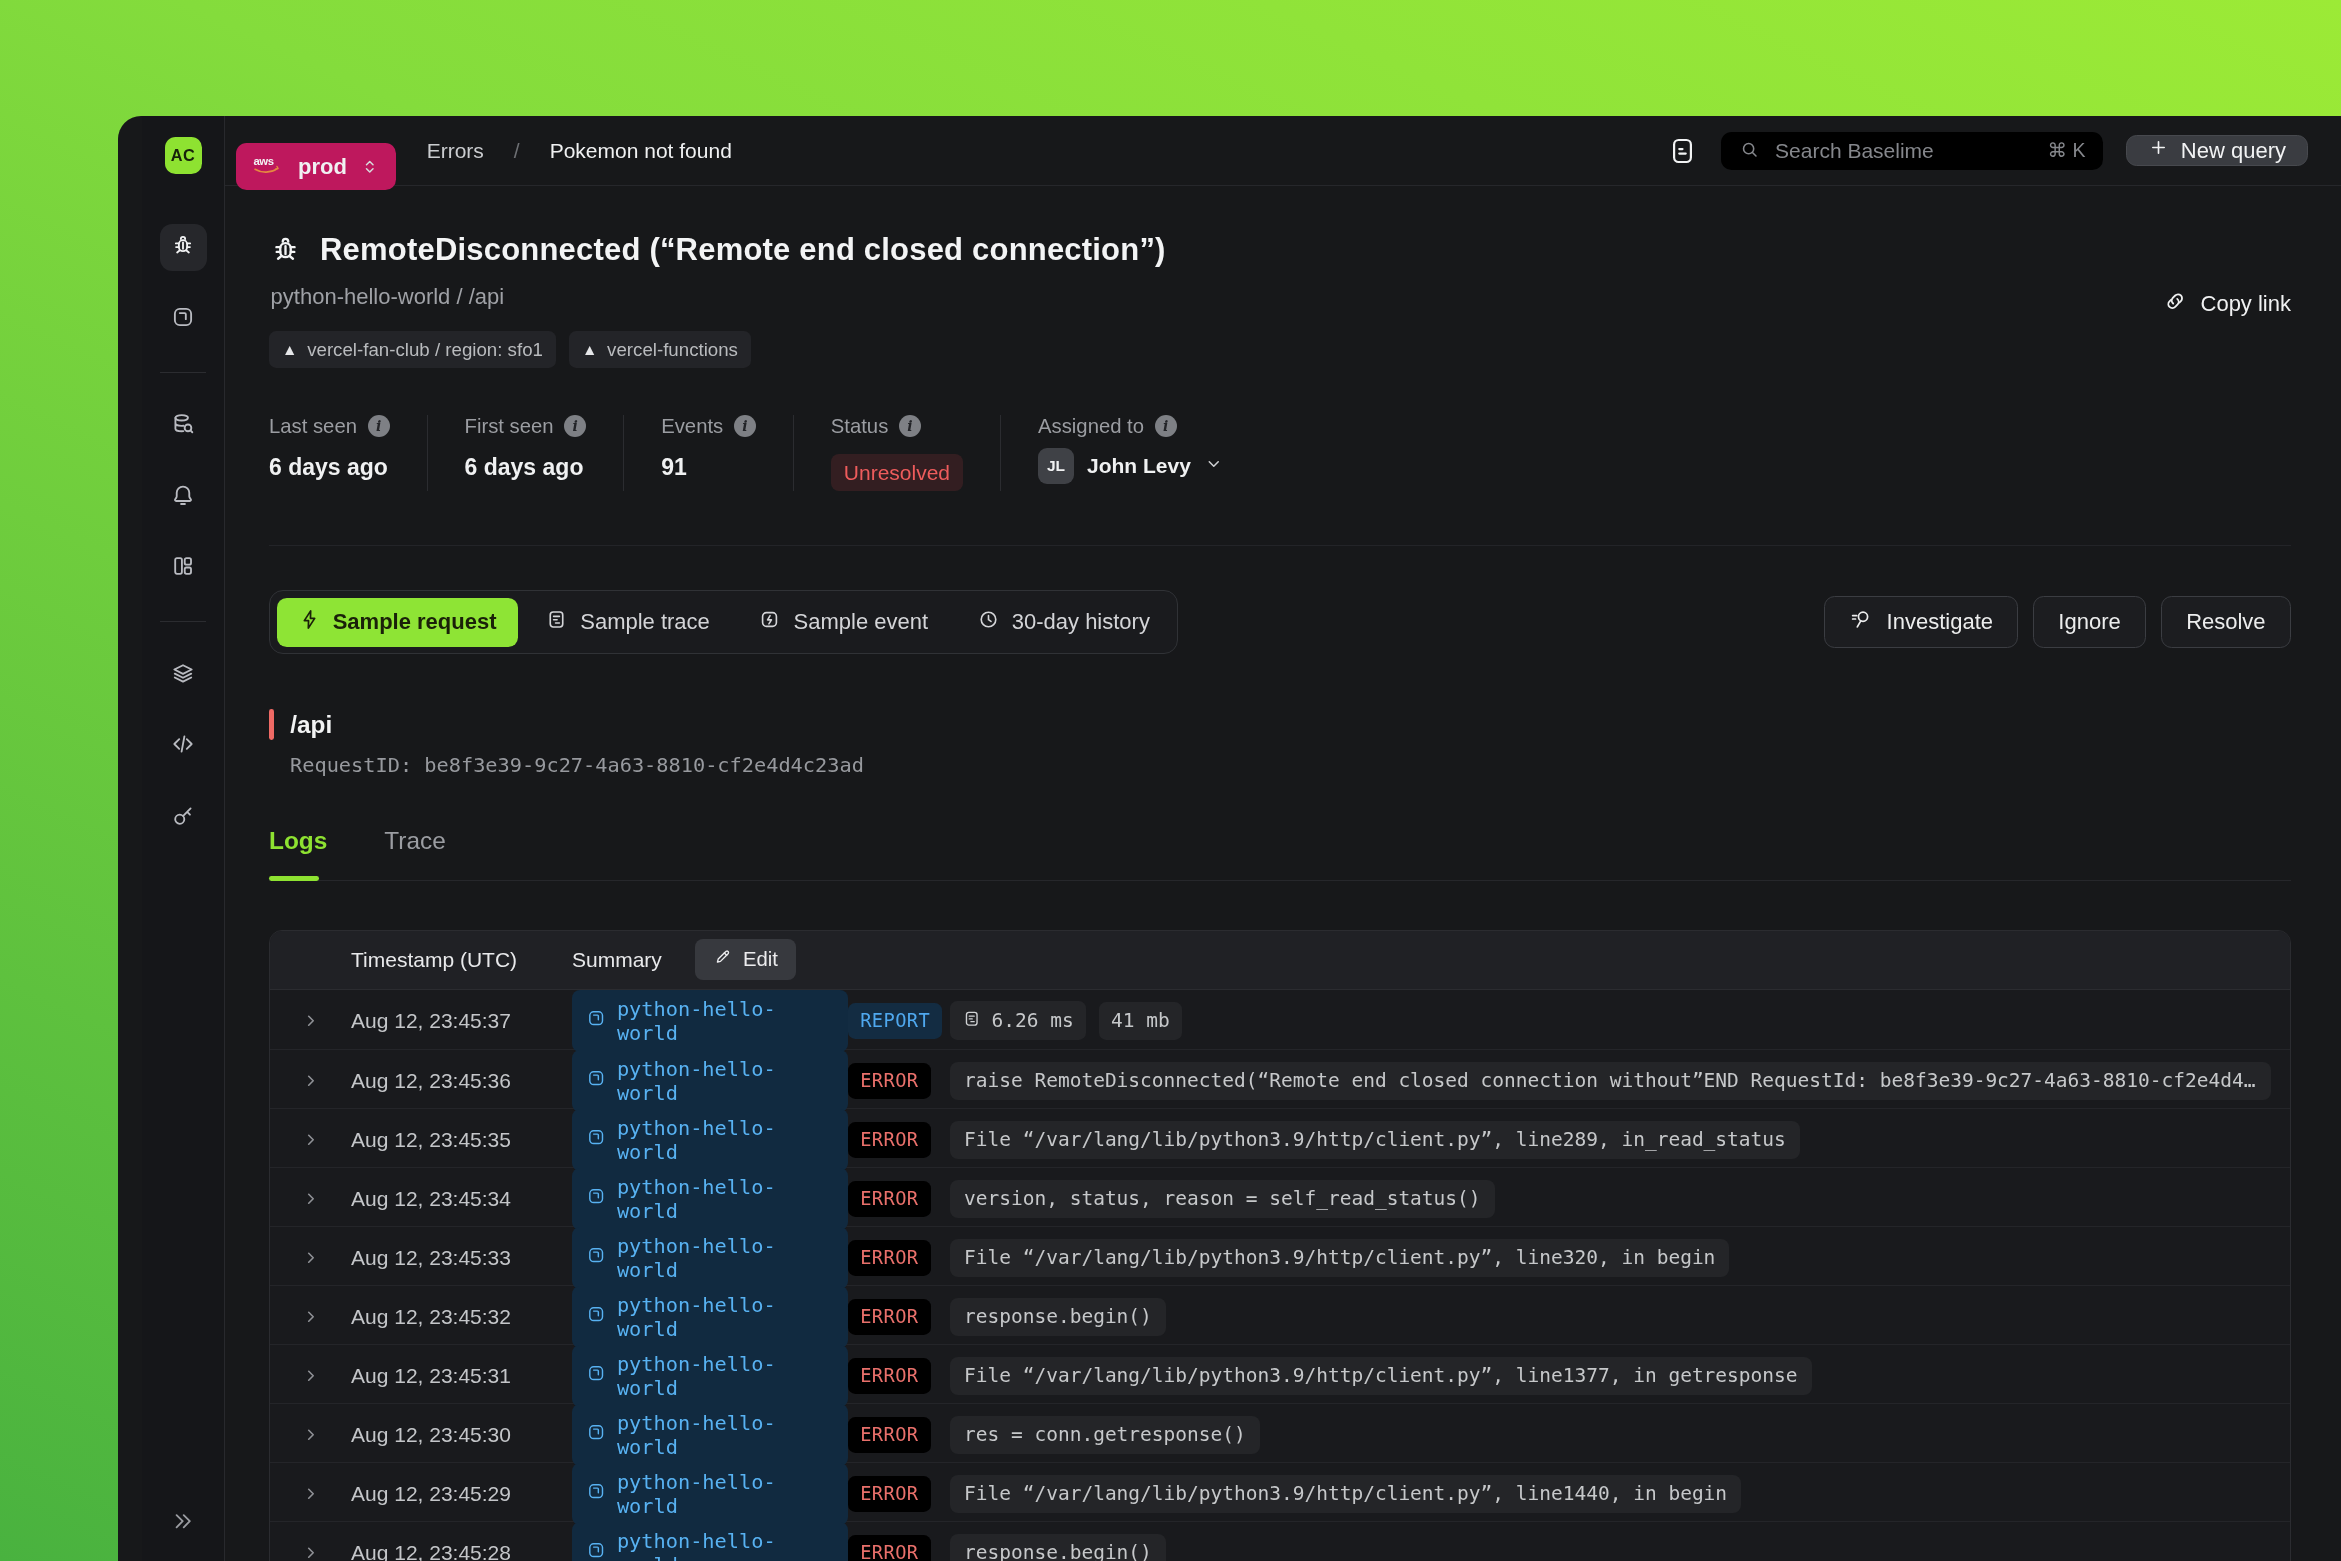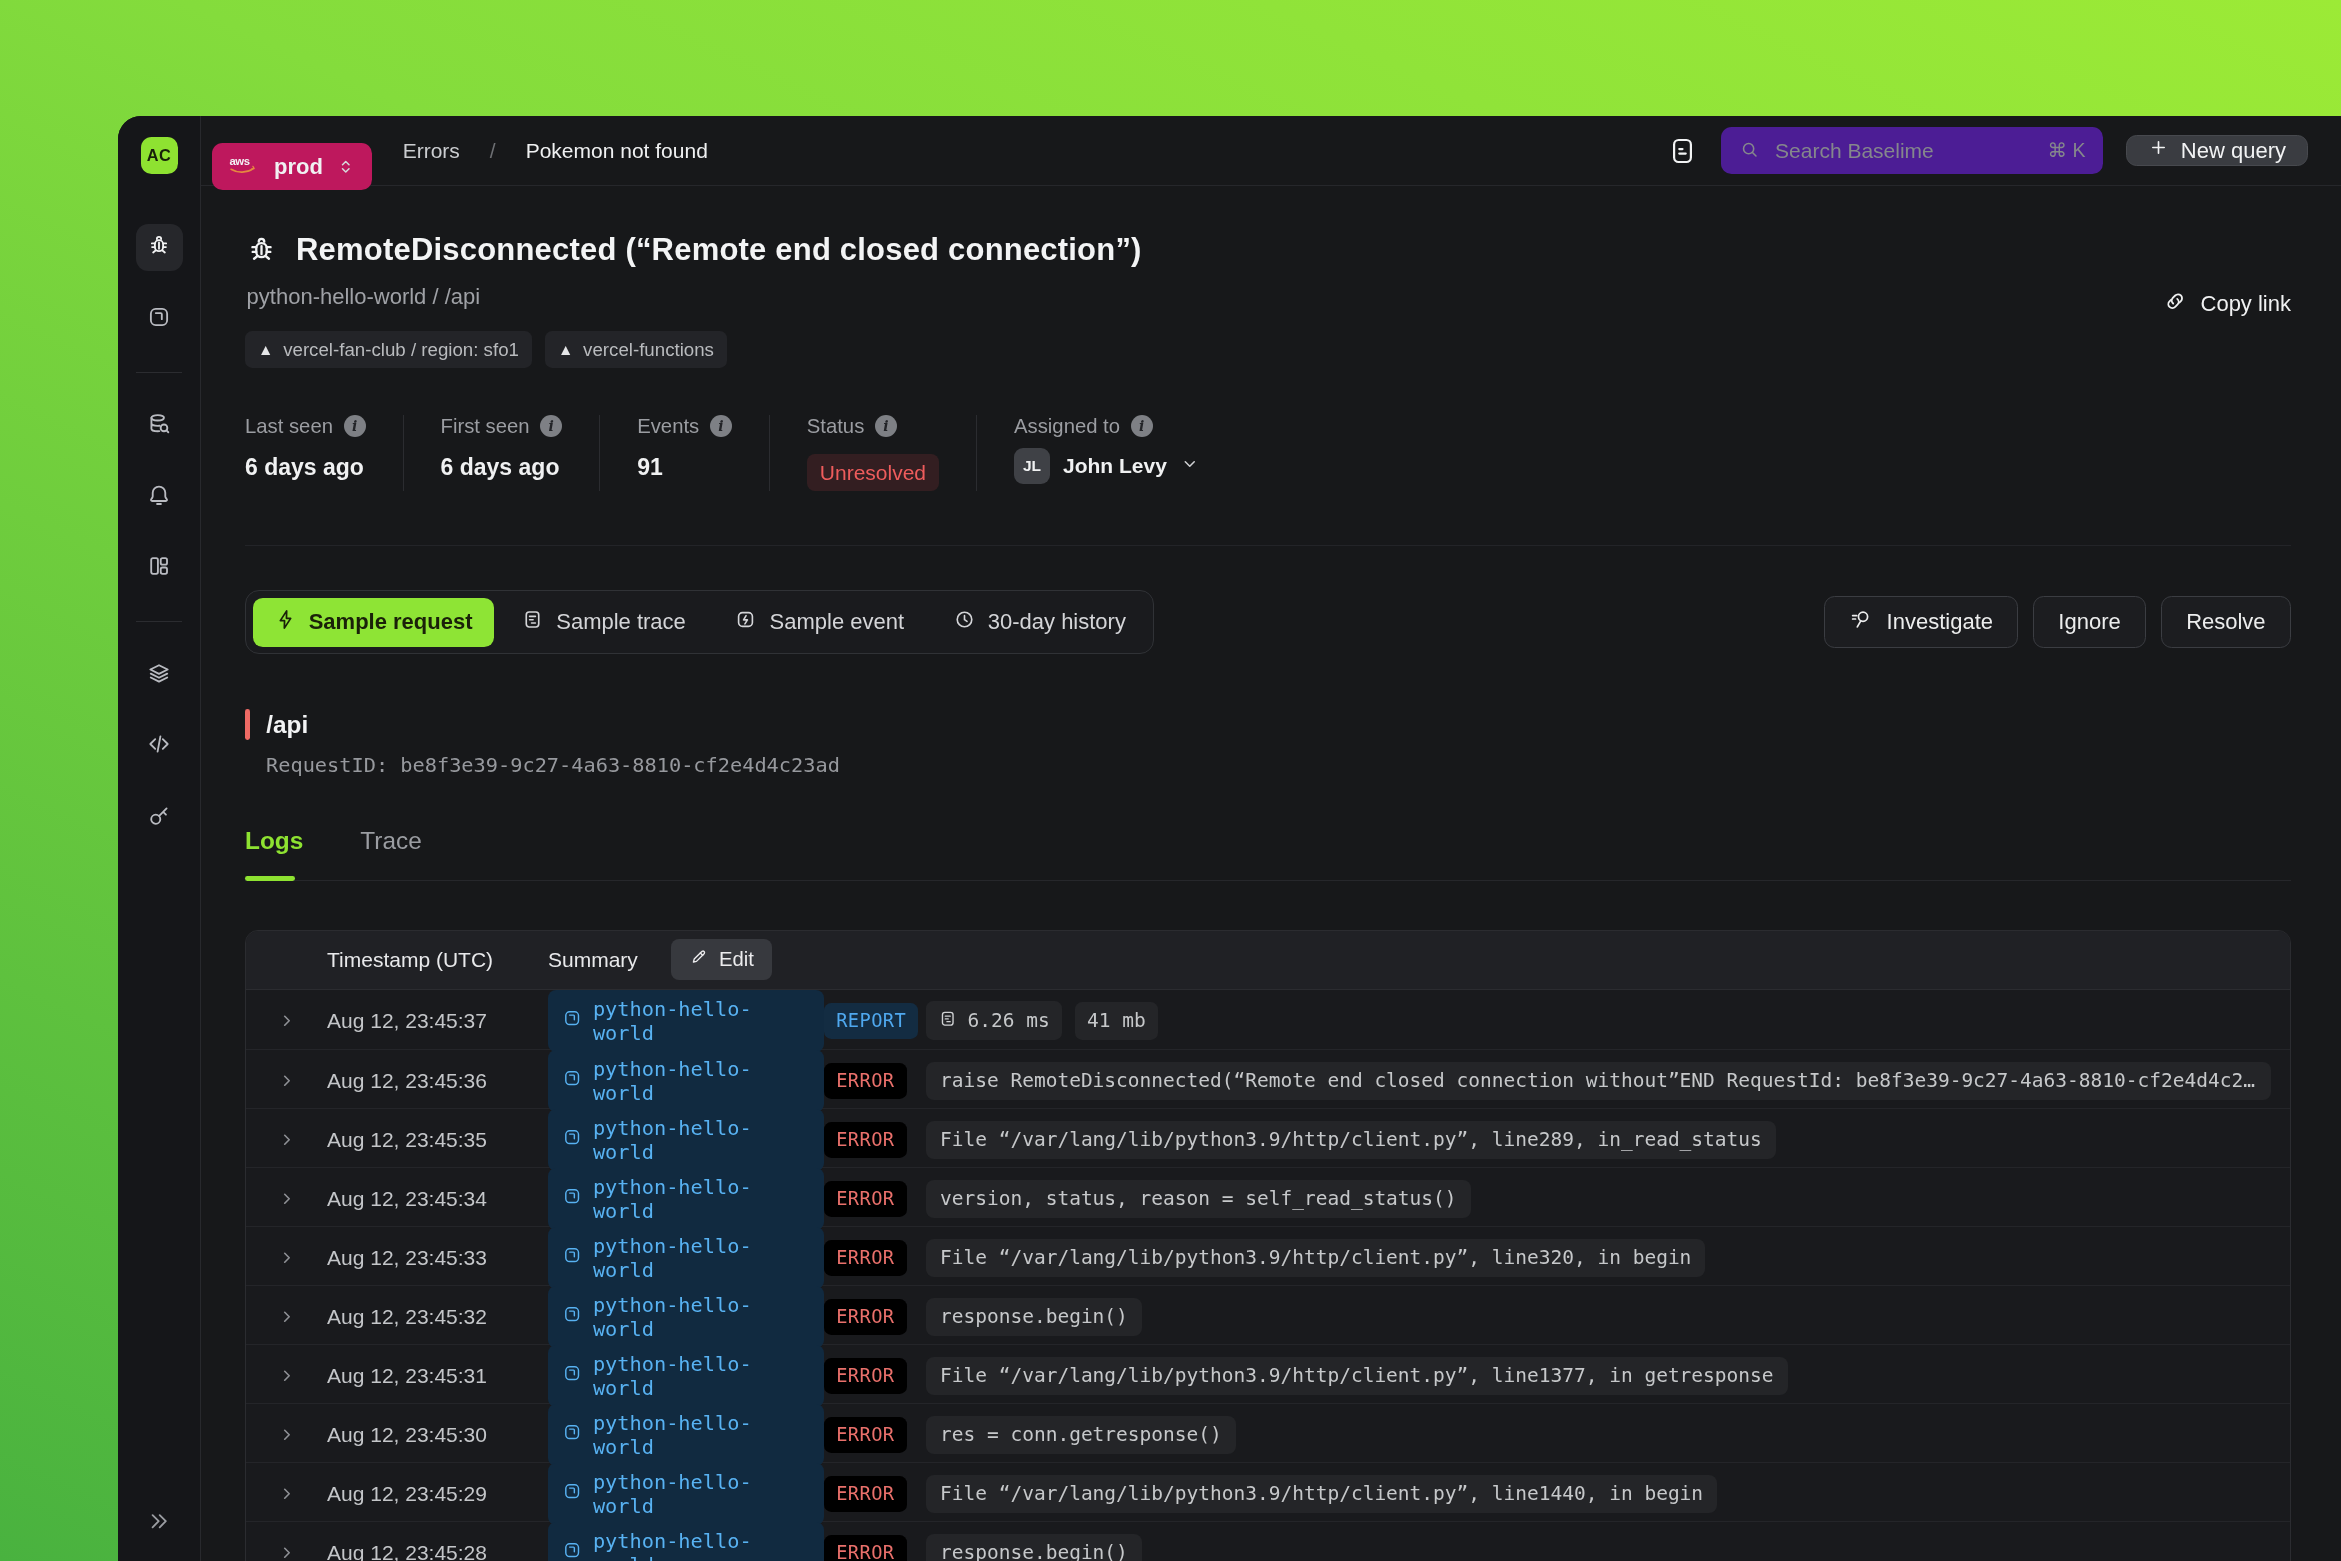--- a/index.html
+++ b/index.html
@@ -9,20 +9,21 @@
     background:linear-gradient(205deg,#9cea36 0%,#84dc3c 38%,#49b23f 100%);
     color:#ededef;
   }
   .mono { font-family:"DejaVu Sans Mono",monospace; }
 
   
   .window {
     position:absolute; left:118px; top:116px; right:0; bottom:0;
     background:#17181a; border-top-left-radius:23px; overflow:hidden;
     display:flex;
+    padding-left:24px;
   }
 
   
   .sidebar {
     width:83px; background:#151619; border-right:0.8px solid #28292d;
     display:flex; flex-direction:column; align-items:center; flex-shrink:0;
     padding-top:21px; padding-bottom:24.4px;
   }
   .avatar {
     width:37px; height:37px; border-radius:10.6px; background:#8ee231;
@@ -53,22 +54,22 @@
   }
   .env-name { font-size:22px; font-weight:600; color:#f0f1f2; }
   .updown-icon svg { width:19.5px; height:19.5px; color:#d6d7da; display:block; }
   .breadcrumb { display:flex; align-items:center; gap:30px; margin-left:31px; font-size:21px; }
   .bc-section { color:#cbcdd0; }
   .bc-sep { color:#6e7074; }
   .bc-page { color:#f0f1f2; }
   .topbar-right { margin-left:auto; display:flex; align-items:center; gap:23px; }
   .notepad { color:#f2f3f4; } .notepad svg { width:31px; height:34px; display:block; }
   .search-pill {
-    display:flex; align-items:center; gap:14.6px; background:#4c1d95; border-radius:10.6px;
-    height:47px; width:382px; padding:0 18px; color:#85878c;
+    display:flex; align-items:center; gap:14.6px; background:#000000; border-radius:10.6px;
+    height:38px; width:382px; padding:0 18px; color:#85878c;
   }
   .search-pill svg { width:21px; height:21px; flex-shrink:0; }
   .search-pill input {
     background:transparent; border:none; outline:none; color:#d7d8da;
     font-size:21px; flex:1; min-width:0; font-family:inherit;
   }
   .search-pill input::placeholder { color:#85878c; }
   .kbd { font-size:19.5px; color:#85878c; white-space:nowrap; }
   .btn-newquery {
     display:flex; align-items:center; gap:11.4px; background:#3a3c41; border:0.8px solid #47494e;

